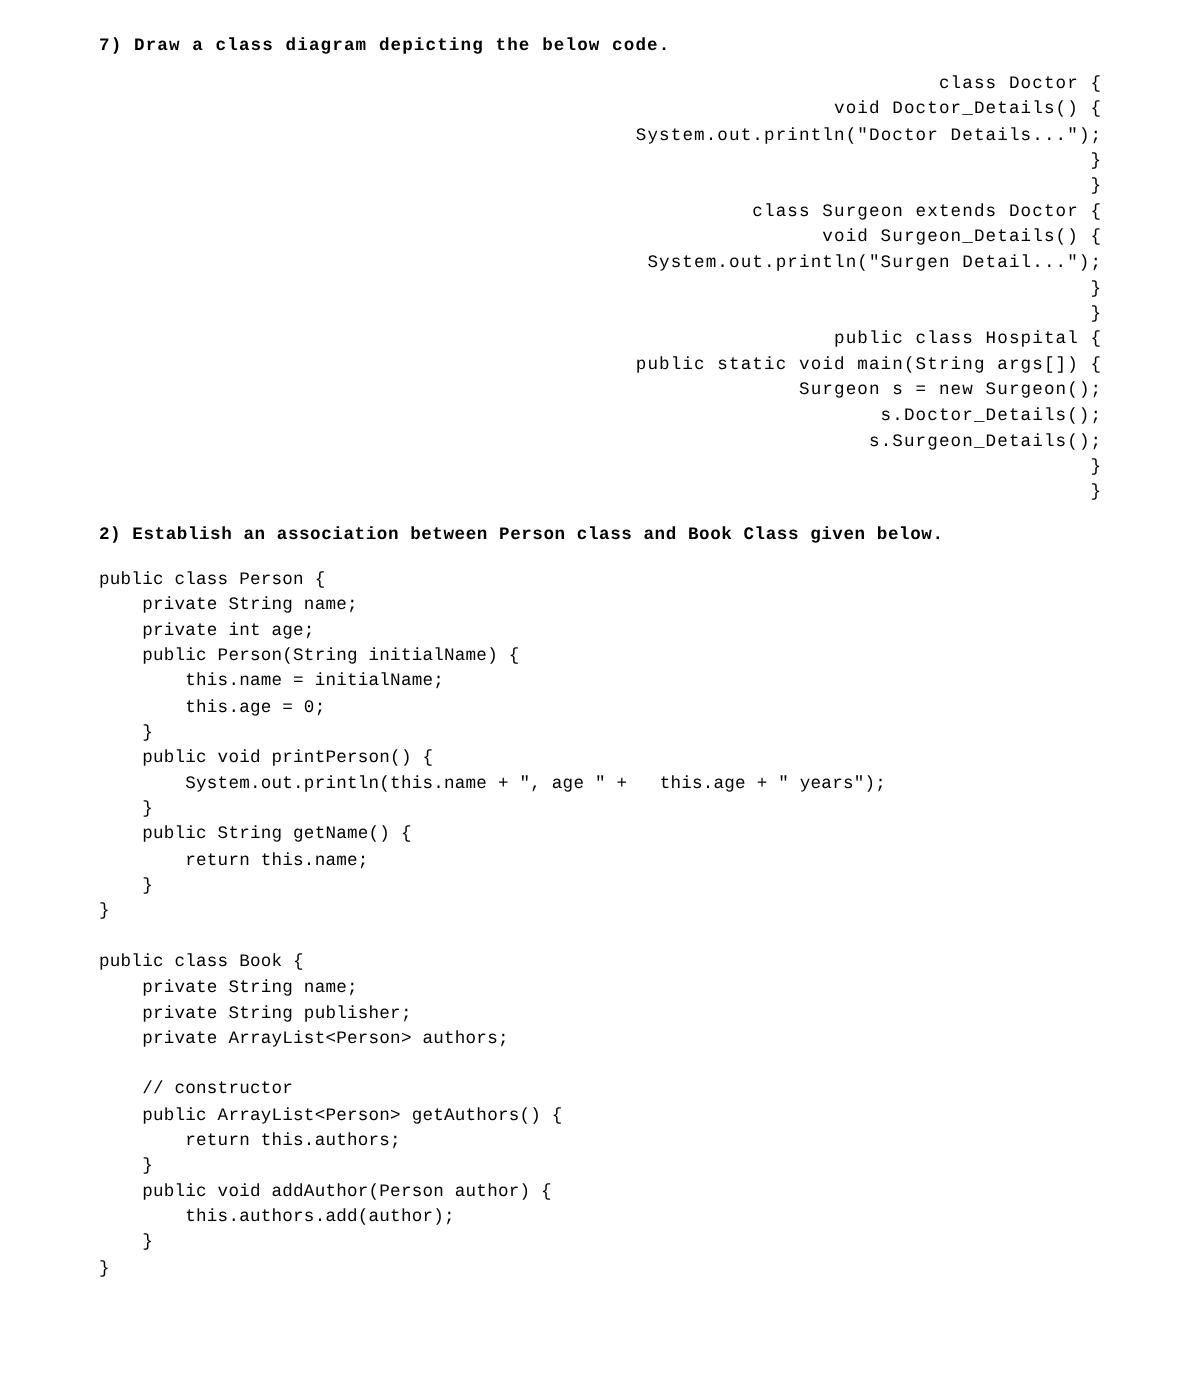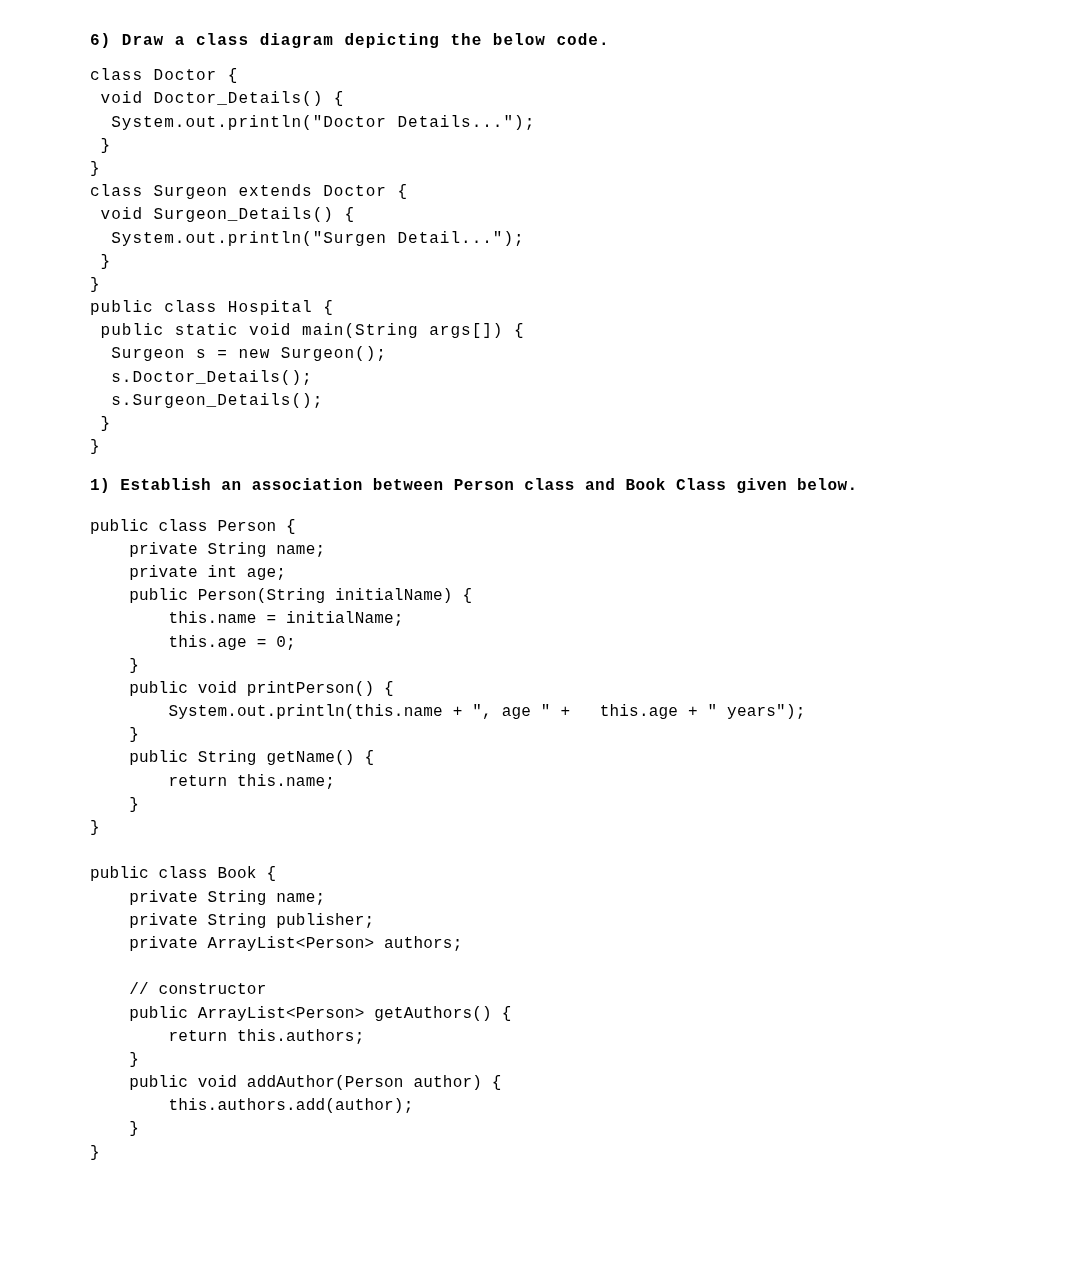--- a/index.html
+++ b/index.html
@@ -27,51 +27,52 @@
     pre {
       margin: 0;
       font-family: "Courier New", Courier, monospace;
       font-size: 16px;
       line-height: 1.45;
       white-space: pre;
     }
     .code-block-1 {
       letter-spacing: 1px;
       margin-bottom: 10px;
+      text-align: right;
     }
     .code-block-2 {
       font-family: Consolas, "Courier New", monospace;
       letter-spacing: 0.2px;
       margin-top: 17px;
     }
   </style>
 </head>
 <body>
 
-<div class="heading">6) Draw a class diagram depicting the below code.</div>
+<div class="heading">7) Draw a class diagram depicting the below code.</div>
 
 <pre class="code-block-1">class Doctor {
  void Doctor_Details() {
   System.out.println("Doctor Details...");
  }
 }
 class Surgeon extends Doctor {
  void Surgeon_Details() {
   System.out.println("Surgen Detail...");
  }
 }
 public class Hospital {
  public static void main(String args[]) {
   Surgeon s = new Surgeon();
   s.Doctor_Details();
   s.Surgeon_Details();
  }
 }</pre>
 
-<div class="heading2">1) Establish an association between Person class and Book Class given below.</div>
+<div class="heading2">2) Establish an association between Person class and Book Class given below.</div>
 
 <pre class="code-block-2">public class Person {
     private String name;
     private int age;
     public Person(String initialName) {
         this.name = initialName;
         this.age = 0;
     }
     public void printPerson() {
         System.out.println(this.name + ", age " +   this.age + " years");

